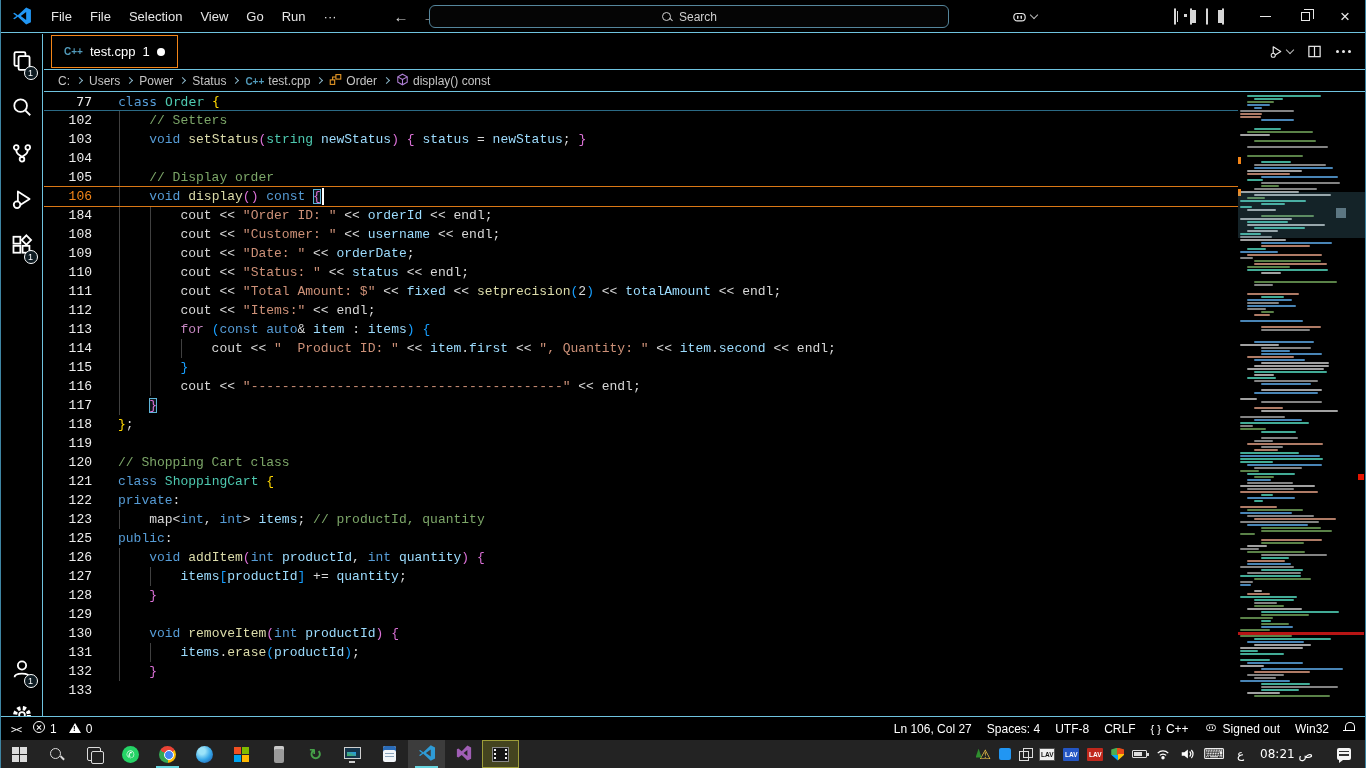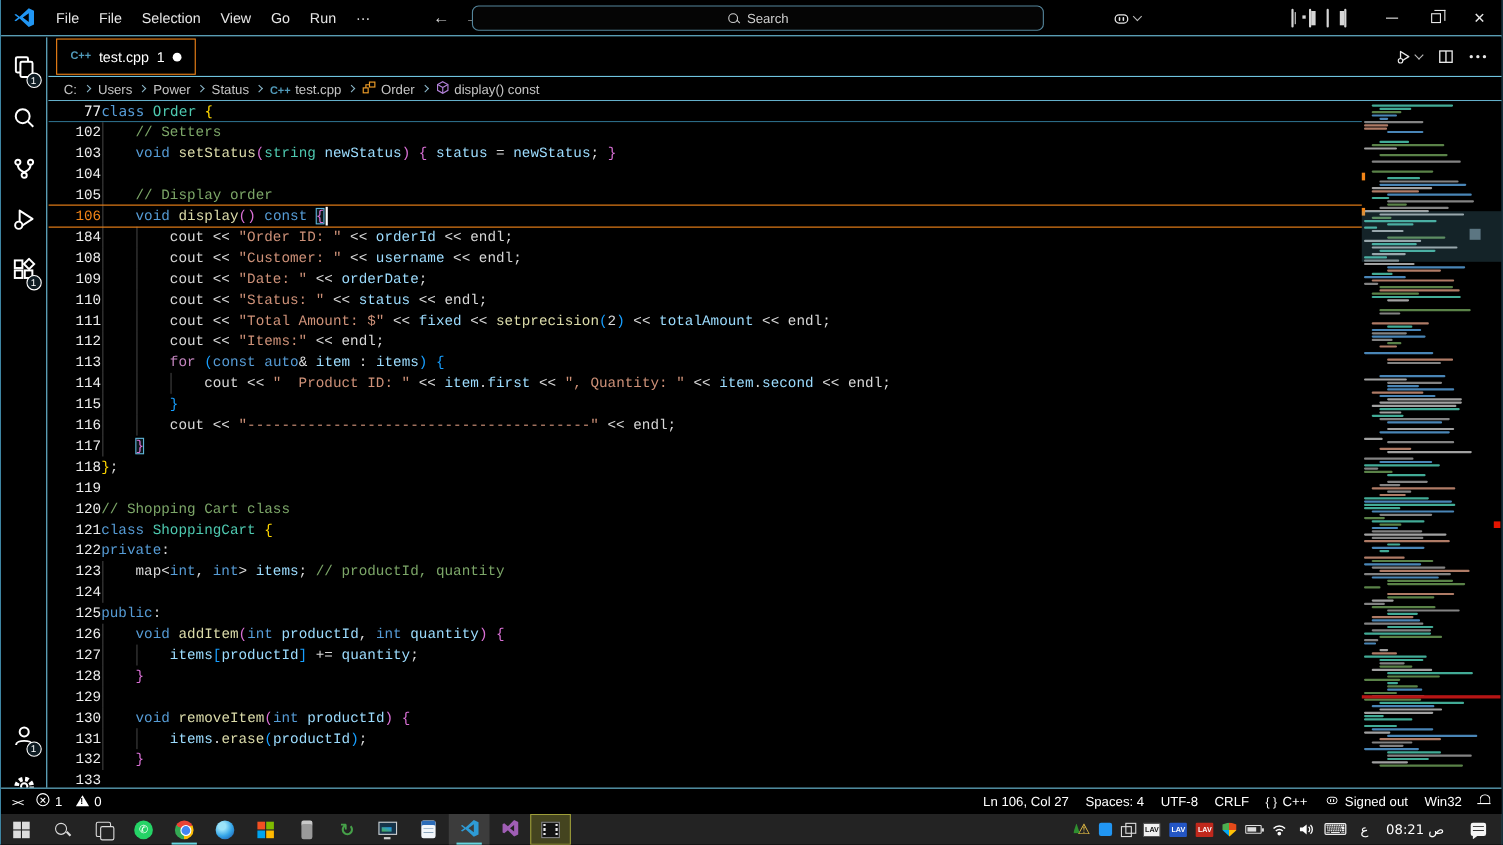--- a/index.html
+++ b/index.html
@@ -58,21 +58,21 @@
   .crumb{display:flex;align-items:center;gap:4px}
   .crumb-sep{display:inline-block;width:5px;height:5px;border-right:1.2px solid #8ab6c9;border-bottom:1.2px solid #8ab6c9;transform:rotate(-45deg);margin:0 3px}
 
   
   #editor{position:absolute;left:43px;top:92px;right:0;bottom:28px;background:#000;overflow:hidden}
   #code-rows{position:absolute;left:0;top:0;right:127px;bottom:24px;padding-top:19px;
     font-family:Liberation Mono, monospace;font-size:13px;line-height:19px}
   .line{position:relative;height:19px;display:flex;white-space:pre}
   .num{width:48px;text-align:right;color:#ededed;flex:0 0 auto}
   .num.active{color:#F38518}
-  .ltext{position:relative;color:#d8d8d8}
+  .ltext{position:relative;margin-left:26px;color:#d8d8d8}
   .guide{position:absolute;top:0;bottom:0;width:1px;background:rgba(255,255,255,.25)}
   .line.current::before,.line.current::after{content:"";position:absolute;left:0;right:0;height:0;border-top:1px solid rgba(243,133,24,.9);z-index:3}
   .line.current::before{top:-1px}.line.current::after{bottom:-1px}
   .cursor{position:absolute;top:1px;width:2px;height:17px;background:#fff;z-index:4}
   #sticky{position:absolute;left:0;top:0;right:127px;height:19px;background:#000;z-index:5;
     border-bottom:1px solid #2b6a85;font-family:"DejaVu Sans Mono",monospace;font-size:13px;line-height:19px}
   .tk-k{color:#569CD6}.tk-w{color:#C586C0}.tk-f{color:#DCDCAA}.tk-t{color:#4EC9B0}
   .tk-v{color:#9CDCFE}.tk-s{color:#CE9178}.tk-c{color:#7CA668}
   .tk-p{color:#d8d8d8}.tk-b1{color:#ffd700}.tk-b2{color:#da70d6}.tk-b3{color:#179fff}
   .tk-m{outline:1px solid #5fb4d8;outline-offset:-1px;background:rgba(95,180,216,.12)}
@@ -346,21 +346,20 @@
         <div class="line"><span class="num">114</span><div class="ltext"><span class="guide" style="left: 0.5px;"></span><span class="guide" style="left: 31.816px;"></span><span class="guide" style="left: 63.132px;"></span><span class="tk-p">            cout &lt;&lt; </span><span class="tk-s">"  Product ID: "</span><span class="tk-p"> &lt;&lt; </span><span class="tk-v">item</span><span class="tk-p">.</span><span class="tk-v">first</span><span class="tk-p"> &lt;&lt; </span><span class="tk-s">", Quantity: "</span><span class="tk-p"> &lt;&lt; </span><span class="tk-v">item</span><span class="tk-p">.</span><span class="tk-v">second</span><span class="tk-p"> &lt;&lt; endl;</span></div></div>
         <div class="line"><span class="num">115</span><div class="ltext"><span class="guide" style="left: 0.5px;"></span><span class="guide" style="left: 31.816px;"></span><span class="tk-p">        </span><span class="tk-b3">}</span></div></div>
         <div class="line"><span class="num">116</span><div class="ltext"><span class="guide" style="left: 0.5px;"></span><span class="guide" style="left: 31.816px;"></span><span class="tk-p">        cout &lt;&lt; </span><span class="tk-s">"----------------------------------------"</span><span class="tk-p"> &lt;&lt; endl;</span></div></div>
         <div class="line"><span class="num">117</span><div class="ltext"><span class="guide" style="left: 0.5px;"></span><span class="tk-p">    </span><span class="tk-b2 tk-m">}</span></div></div>
         <div class="line"><span class="num">118</span><div class="ltext"><span class="tk-b1">}</span><span class="tk-p">;</span></div></div>
         <div class="line"><span class="num">119</span><div class="ltext"></div></div>
         <div class="line"><span class="num">120</span><div class="ltext"><span class="tk-c">// Shopping Cart class</span></div></div>
         <div class="line"><span class="num">121</span><div class="ltext"><span class="tk-k">class</span><span class="tk-p"> </span><span class="tk-t">ShoppingCart</span><span class="tk-p"> </span><span class="tk-b1">{</span></div></div>
         <div class="line"><span class="num">122</span><div class="ltext"><span class="tk-k">private</span><span class="tk-p">:</span></div></div>
         <div class="line"><span class="num">123</span><div class="ltext"><span class="guide" style="left: 0.5px;"></span><span class="tk-p">    map&lt;</span><span class="tk-k">int</span><span class="tk-p">, </span><span class="tk-k">int</span><span class="tk-p">&gt; </span><span class="tk-v">items</span><span class="tk-p">; </span><span class="tk-c">// productId, quantity</span></div></div>
-        <div class="line"><span class="num">124</span><div class="ltext"><span class="guide" style="left: 0.5px;"></span></div></div>
         <div class="line"><span class="num">125</span><div class="ltext"><span class="tk-k">public</span><span class="tk-p">:</span></div></div>
         <div class="line"><span class="num">126</span><div class="ltext"><span class="guide" style="left: 0.5px;"></span><span class="tk-p">    </span><span class="tk-k">void</span><span class="tk-p"> </span><span class="tk-f">addItem</span><span class="tk-b2">(</span><span class="tk-k">int</span><span class="tk-p"> </span><span class="tk-v">productId</span><span class="tk-p">, </span><span class="tk-k">int</span><span class="tk-p"> </span><span class="tk-v">quantity</span><span class="tk-b2">)</span><span class="tk-p"> </span><span class="tk-b2">{</span></div></div>
         <div class="line"><span class="num">127</span><div class="ltext"><span class="guide" style="left: 0.5px;"></span><span class="guide" style="left: 31.816px;"></span><span class="tk-p">        </span><span class="tk-v">items</span><span class="tk-b3">[</span><span class="tk-v">productId</span><span class="tk-b3">]</span><span class="tk-p"> += </span><span class="tk-v">quantity</span><span class="tk-p">;</span></div></div>
         <div class="line"><span class="num">128</span><div class="ltext"><span class="guide" style="left: 0.5px;"></span><span class="tk-p">    </span><span class="tk-b2">}</span></div></div>
         <div class="line"><span class="num">129</span><div class="ltext"><span class="guide" style="left: 0.5px;"></span></div></div>
         <div class="line"><span class="num">130</span><div class="ltext"><span class="guide" style="left: 0.5px;"></span><span class="tk-p">    </span><span class="tk-k">void</span><span class="tk-p"> </span><span class="tk-f">removeItem</span><span class="tk-b2">(</span><span class="tk-k">int</span><span class="tk-p"> </span><span class="tk-v">productId</span><span class="tk-b2">)</span><span class="tk-p"> </span><span class="tk-b2">{</span></div></div>
         <div class="line"><span class="num">131</span><div class="ltext"><span class="guide" style="left: 0.5px;"></span><span class="guide" style="left: 31.816px;"></span><span class="tk-p">        </span><span class="tk-v">items</span><span class="tk-p">.</span><span class="tk-f">erase</span><span class="tk-b3">(</span><span class="tk-v">productId</span><span class="tk-b3">)</span><span class="tk-p">;</span></div></div>
         <div class="line"><span class="num">132</span><div class="ltext"><span class="guide" style="left: 0.5px;"></span><span class="tk-p">    </span><span class="tk-b2">}</span></div></div>
         <div class="line"><span class="num">133</span><div class="ltext"></div></div>
       </div>

